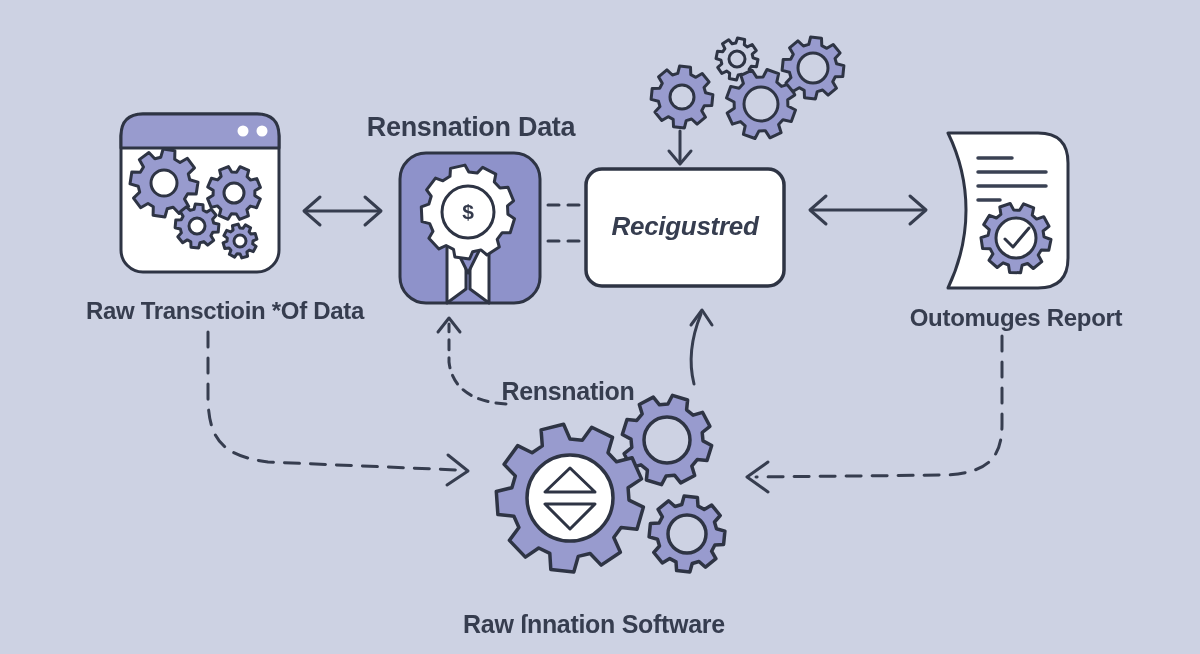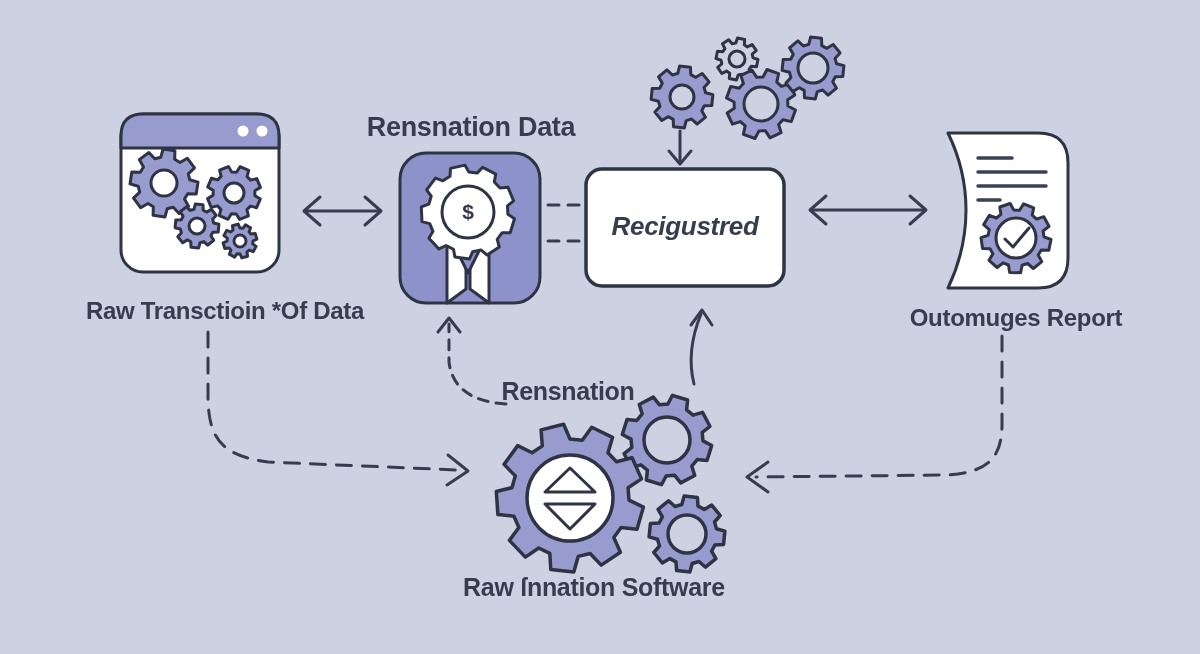--- a/index.html
+++ b/index.html
@@ -129,16 +129,16 @@
 
   <div class="label report-text" style="left:685px;top:227px;font-style:italic;">
     <div>Recigustred</div>
   </div>
 
   <div class="label lbl-24" style="left:1016px;top:318px;">Outomuges Report</div>
 
   <div class="label lbl-25" style="left:568px;top:391px;">Rensnation</div>
 
 
-  <div class="label lbl-25" style="left:594px;top:587px;">Raw ſnnation Software</div>
+  <div class="label lbl-25" style="left:594px;top:624px;">Raw ſnnation Software</div>
 
   <div class="label dollar" style="left:468px;top:212px;">$</div>
 </div>
 
 </body></html>

